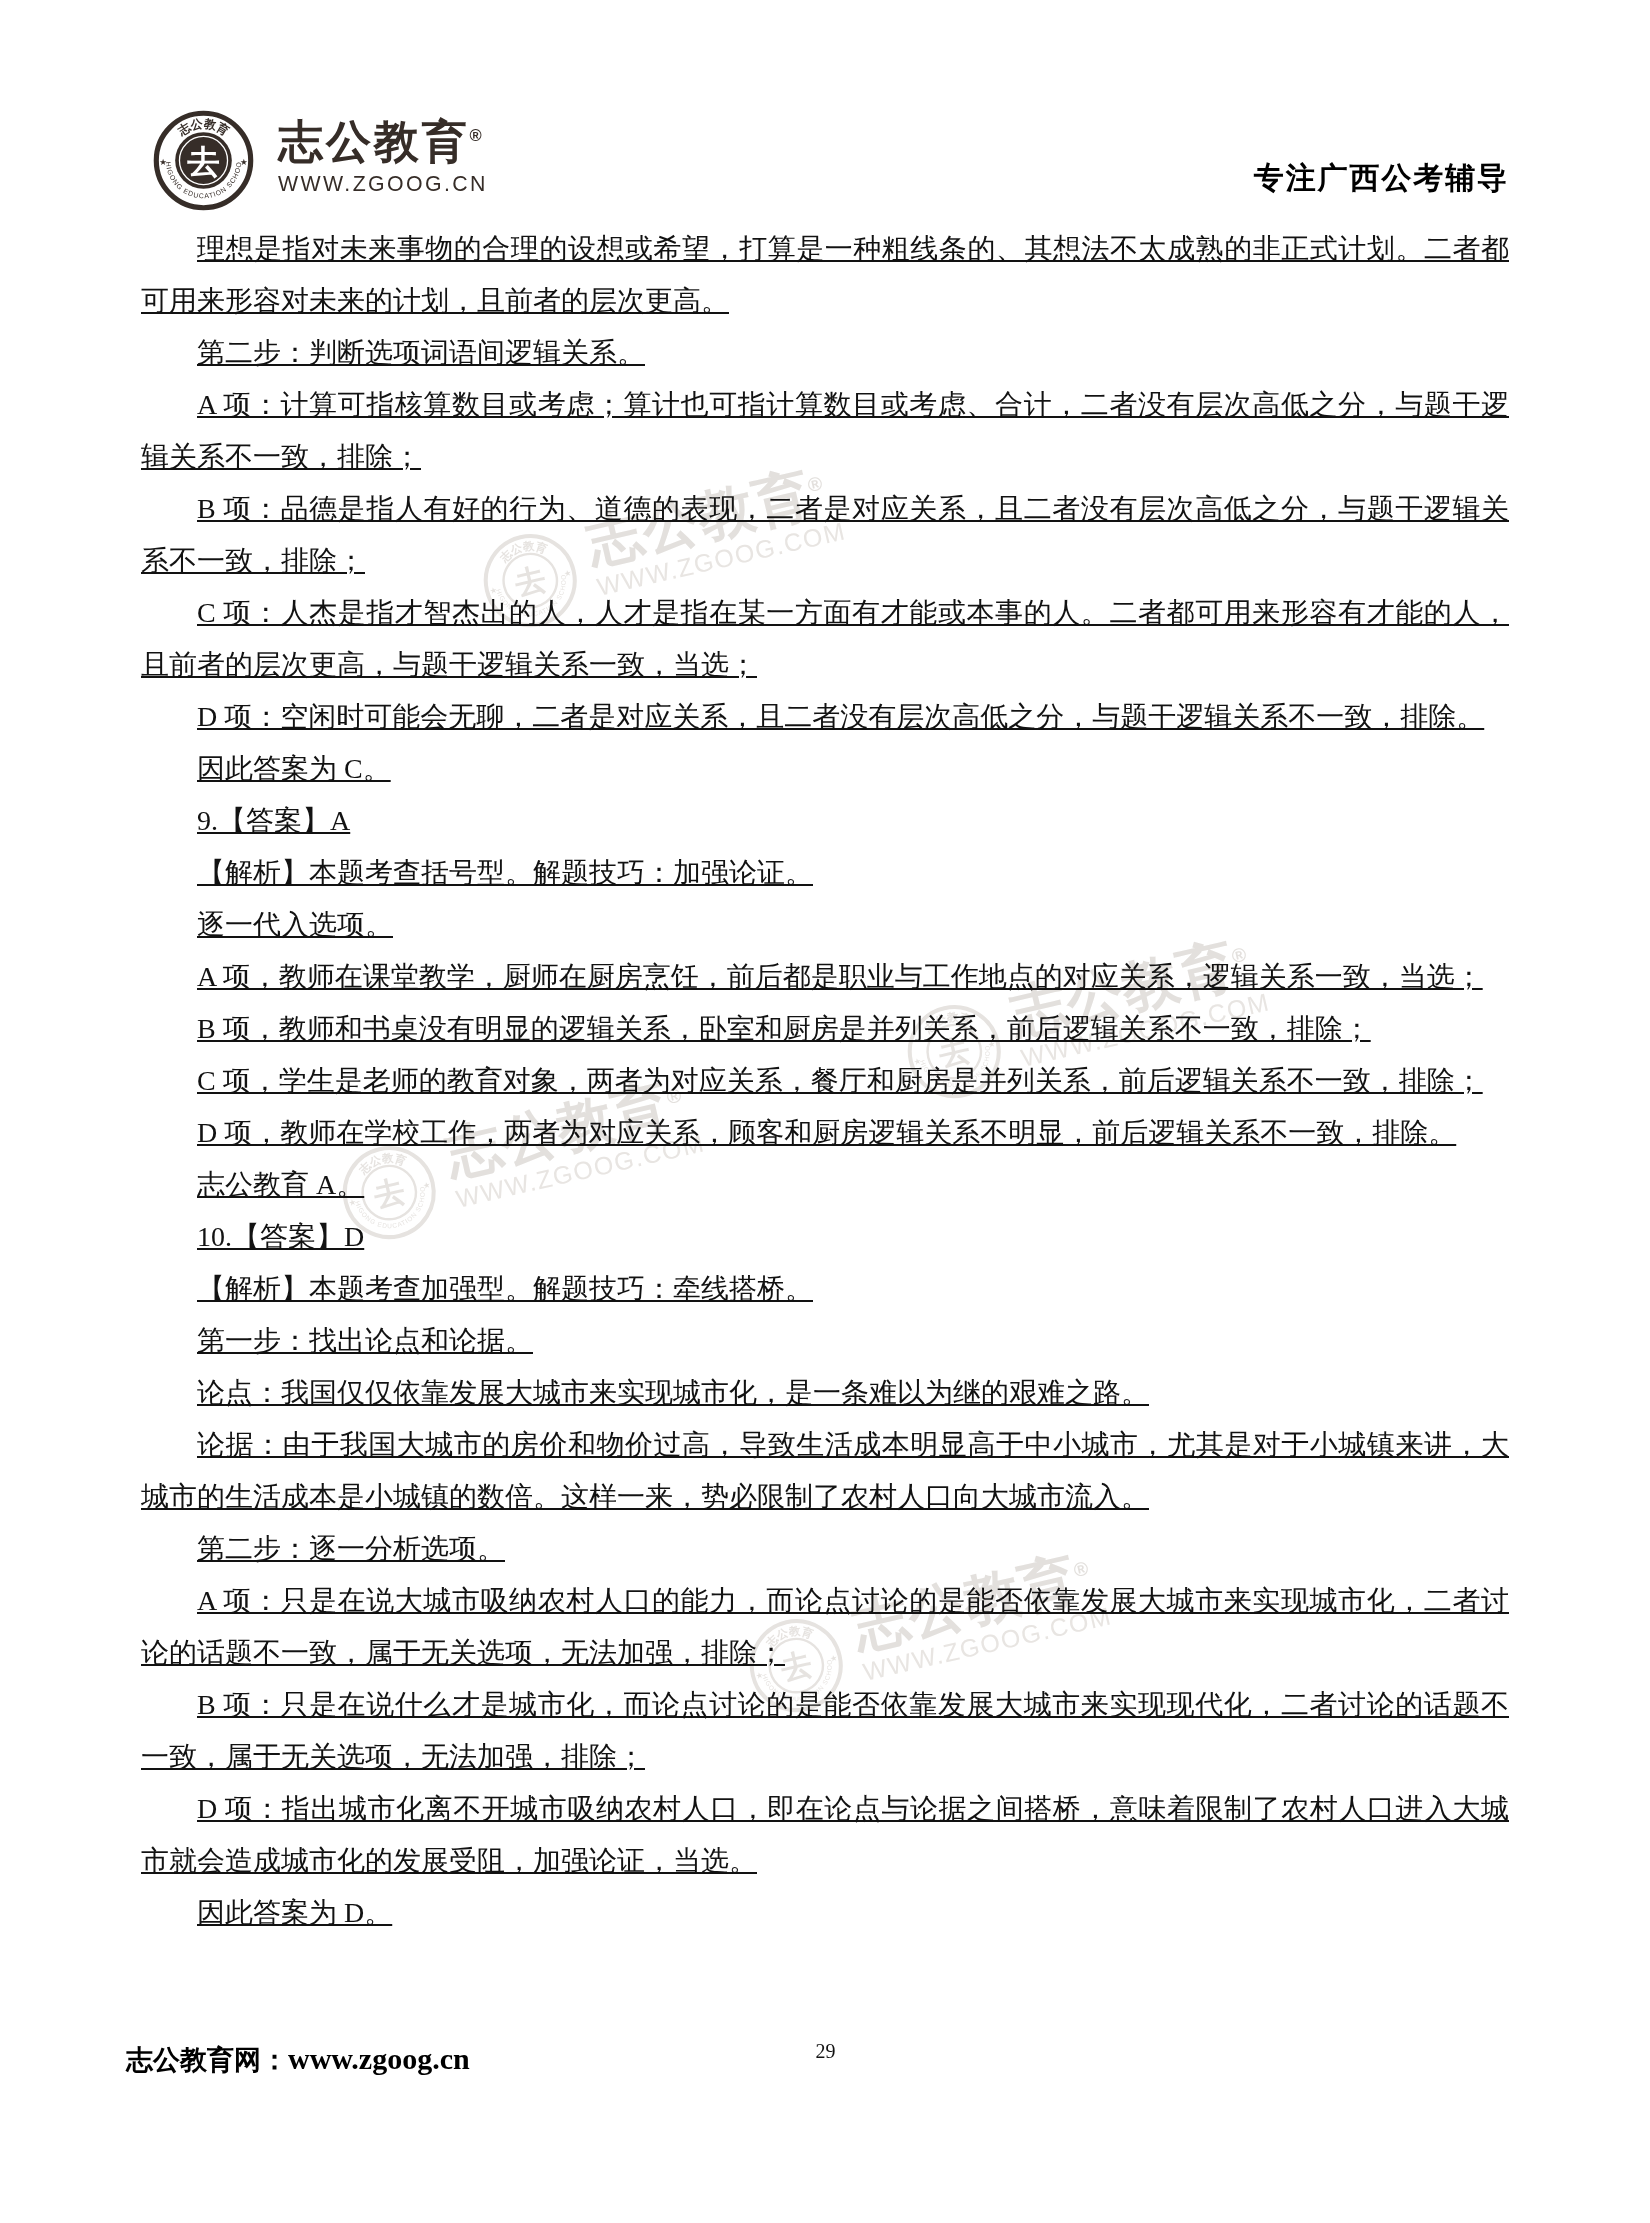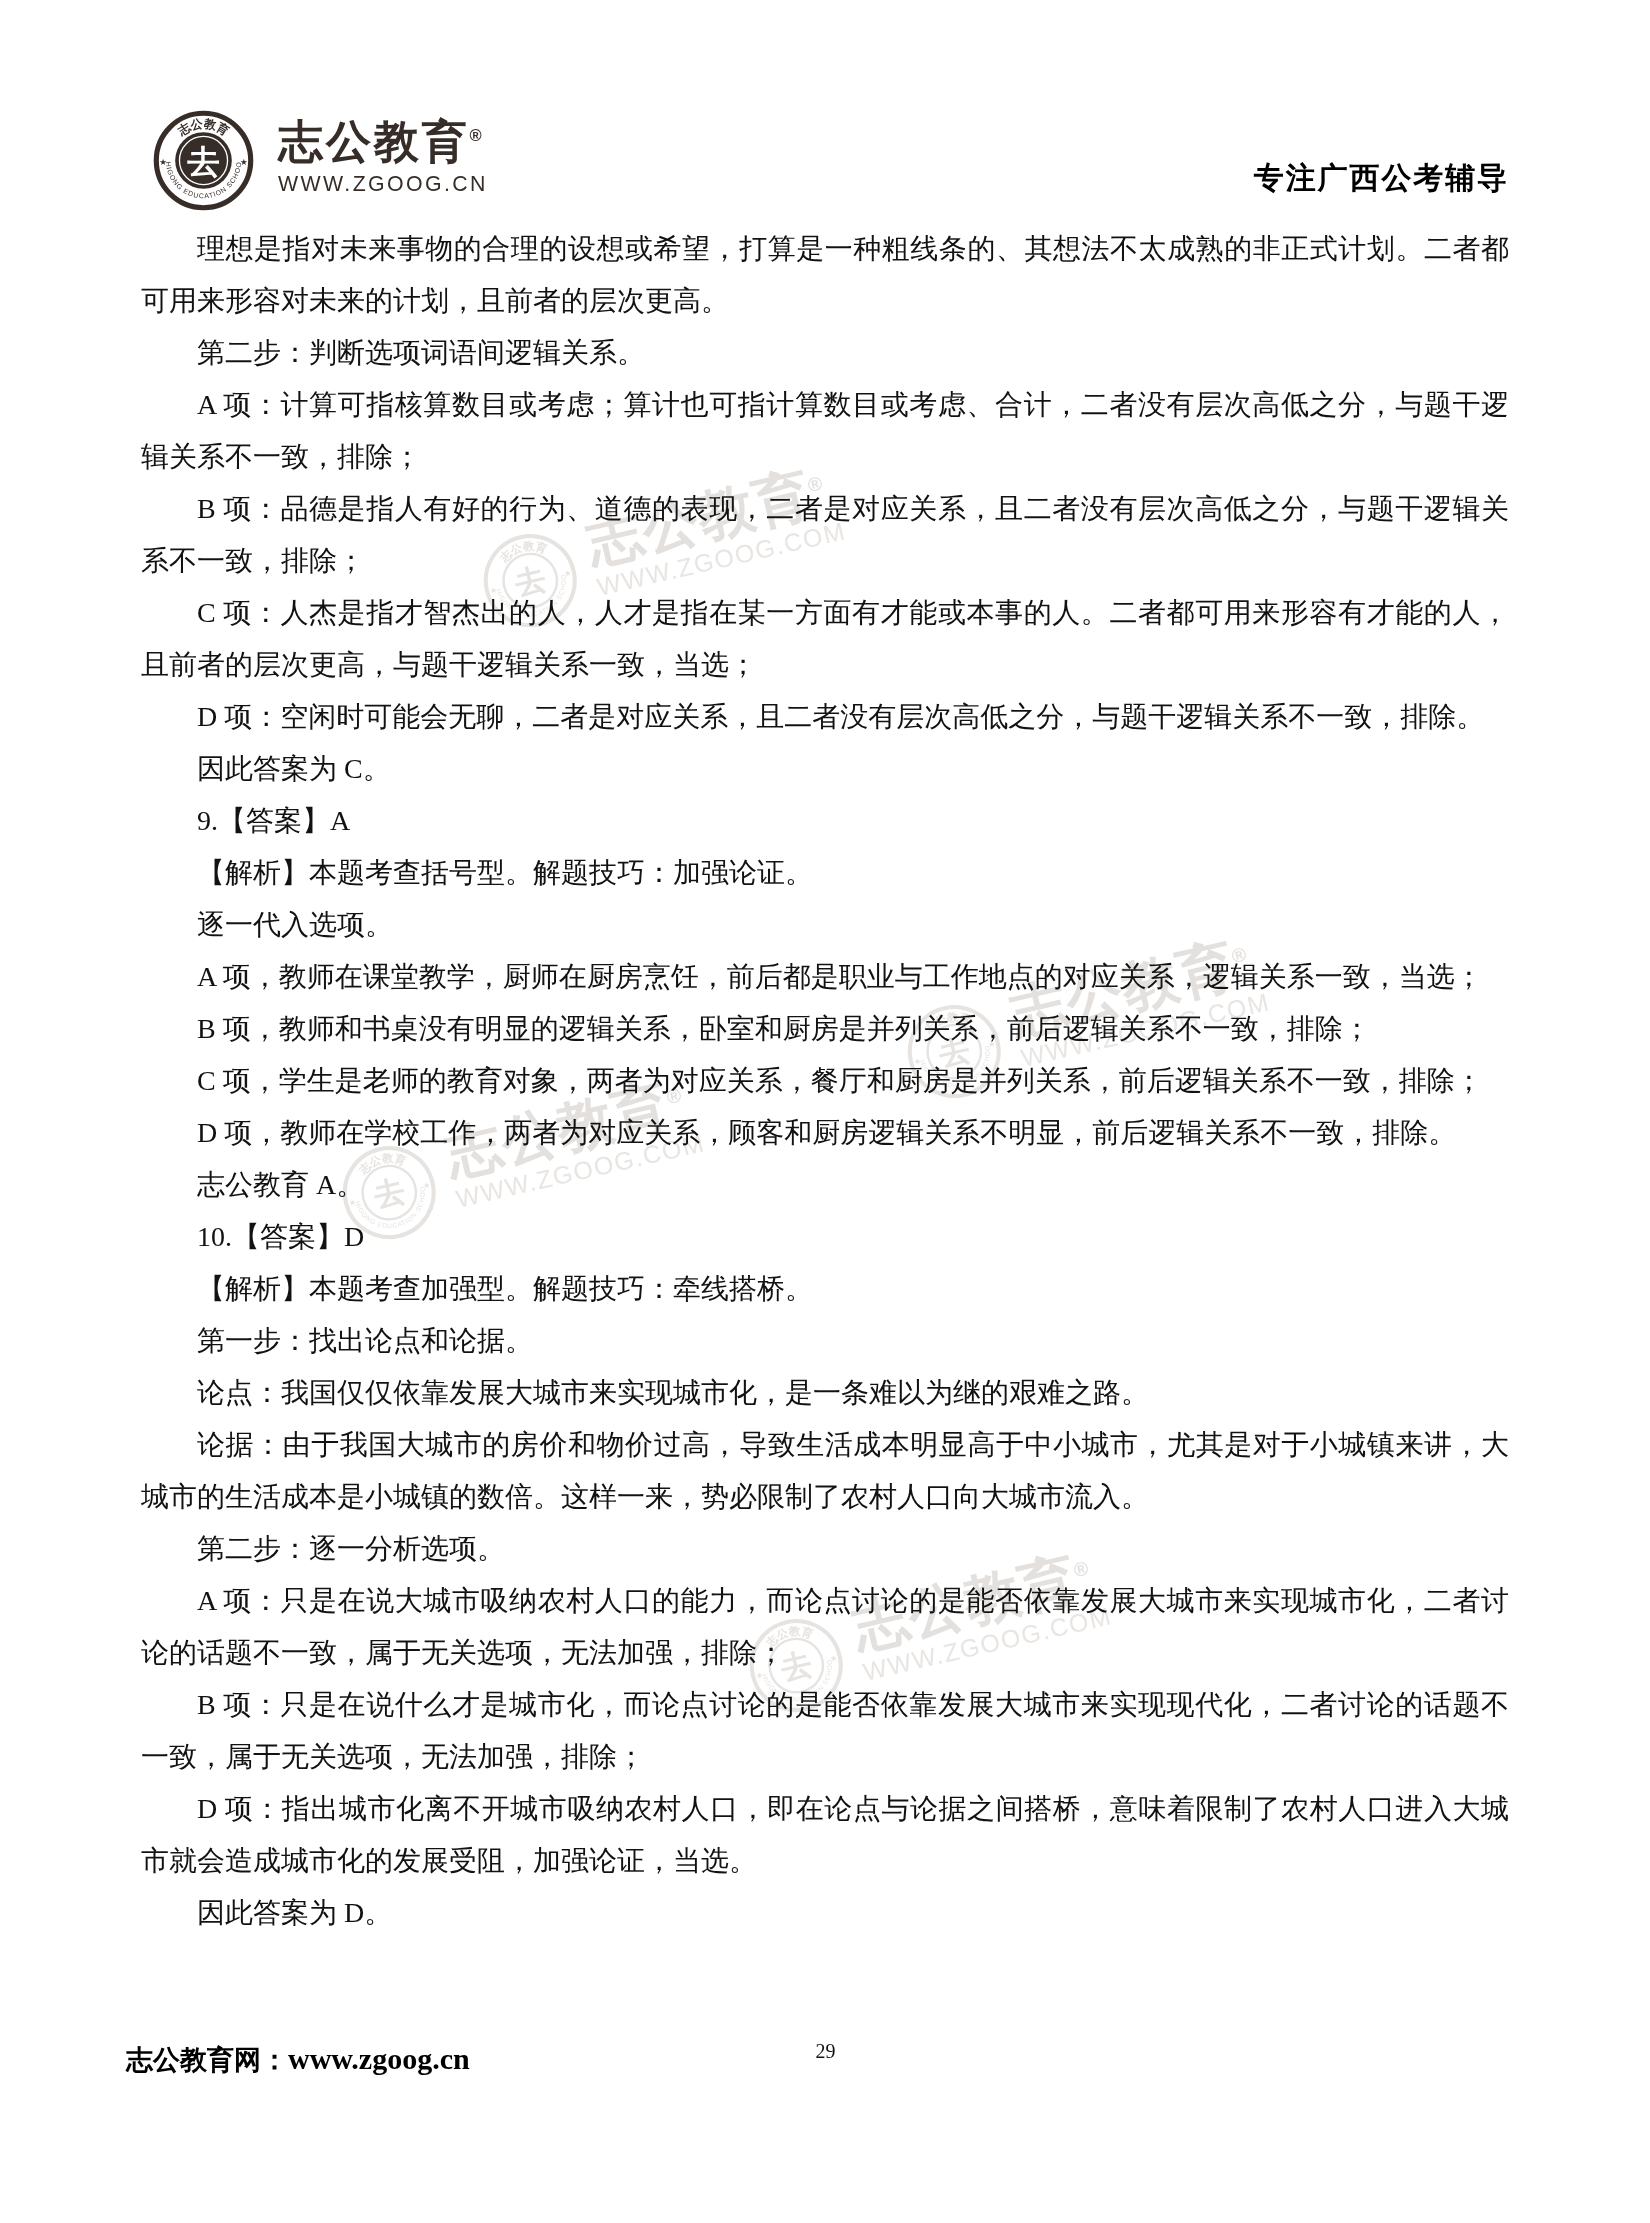--- a/index.html
+++ b/index.html
@@ -56,21 +56,21 @@
   .wm-2 { left:907px;  top:1014px; }
   .wm-3 { left:342px;  top:1155px; }
   .wm-4 { left:749px;  top:1628px; }
 
   
   .content {
     position:absolute; left:141px; top:223px; width:1368px; z-index:2;
   }
   .content p {
     font-size:28px; line-height:52px; text-align:justify;
-    text-indent:2em; color:#121212; word-break:break-all;
+    text-indent:2em; color:#121212; word-break:break-all;text-decoration:underline;
   }
 
   
   .footer { position:absolute; left:0; top:2036px; width:100%; height:58px; z-index:3; }
   .footer-site { position:absolute; left:126px; top:5.8px; white-space:nowrap; }
   .footer-site-label {
     font-family:Liberation Mono, monospace;
     font-weight:bold; font-size:27px; color:#000;text-align:center;
   }
   .footer-site-url {

